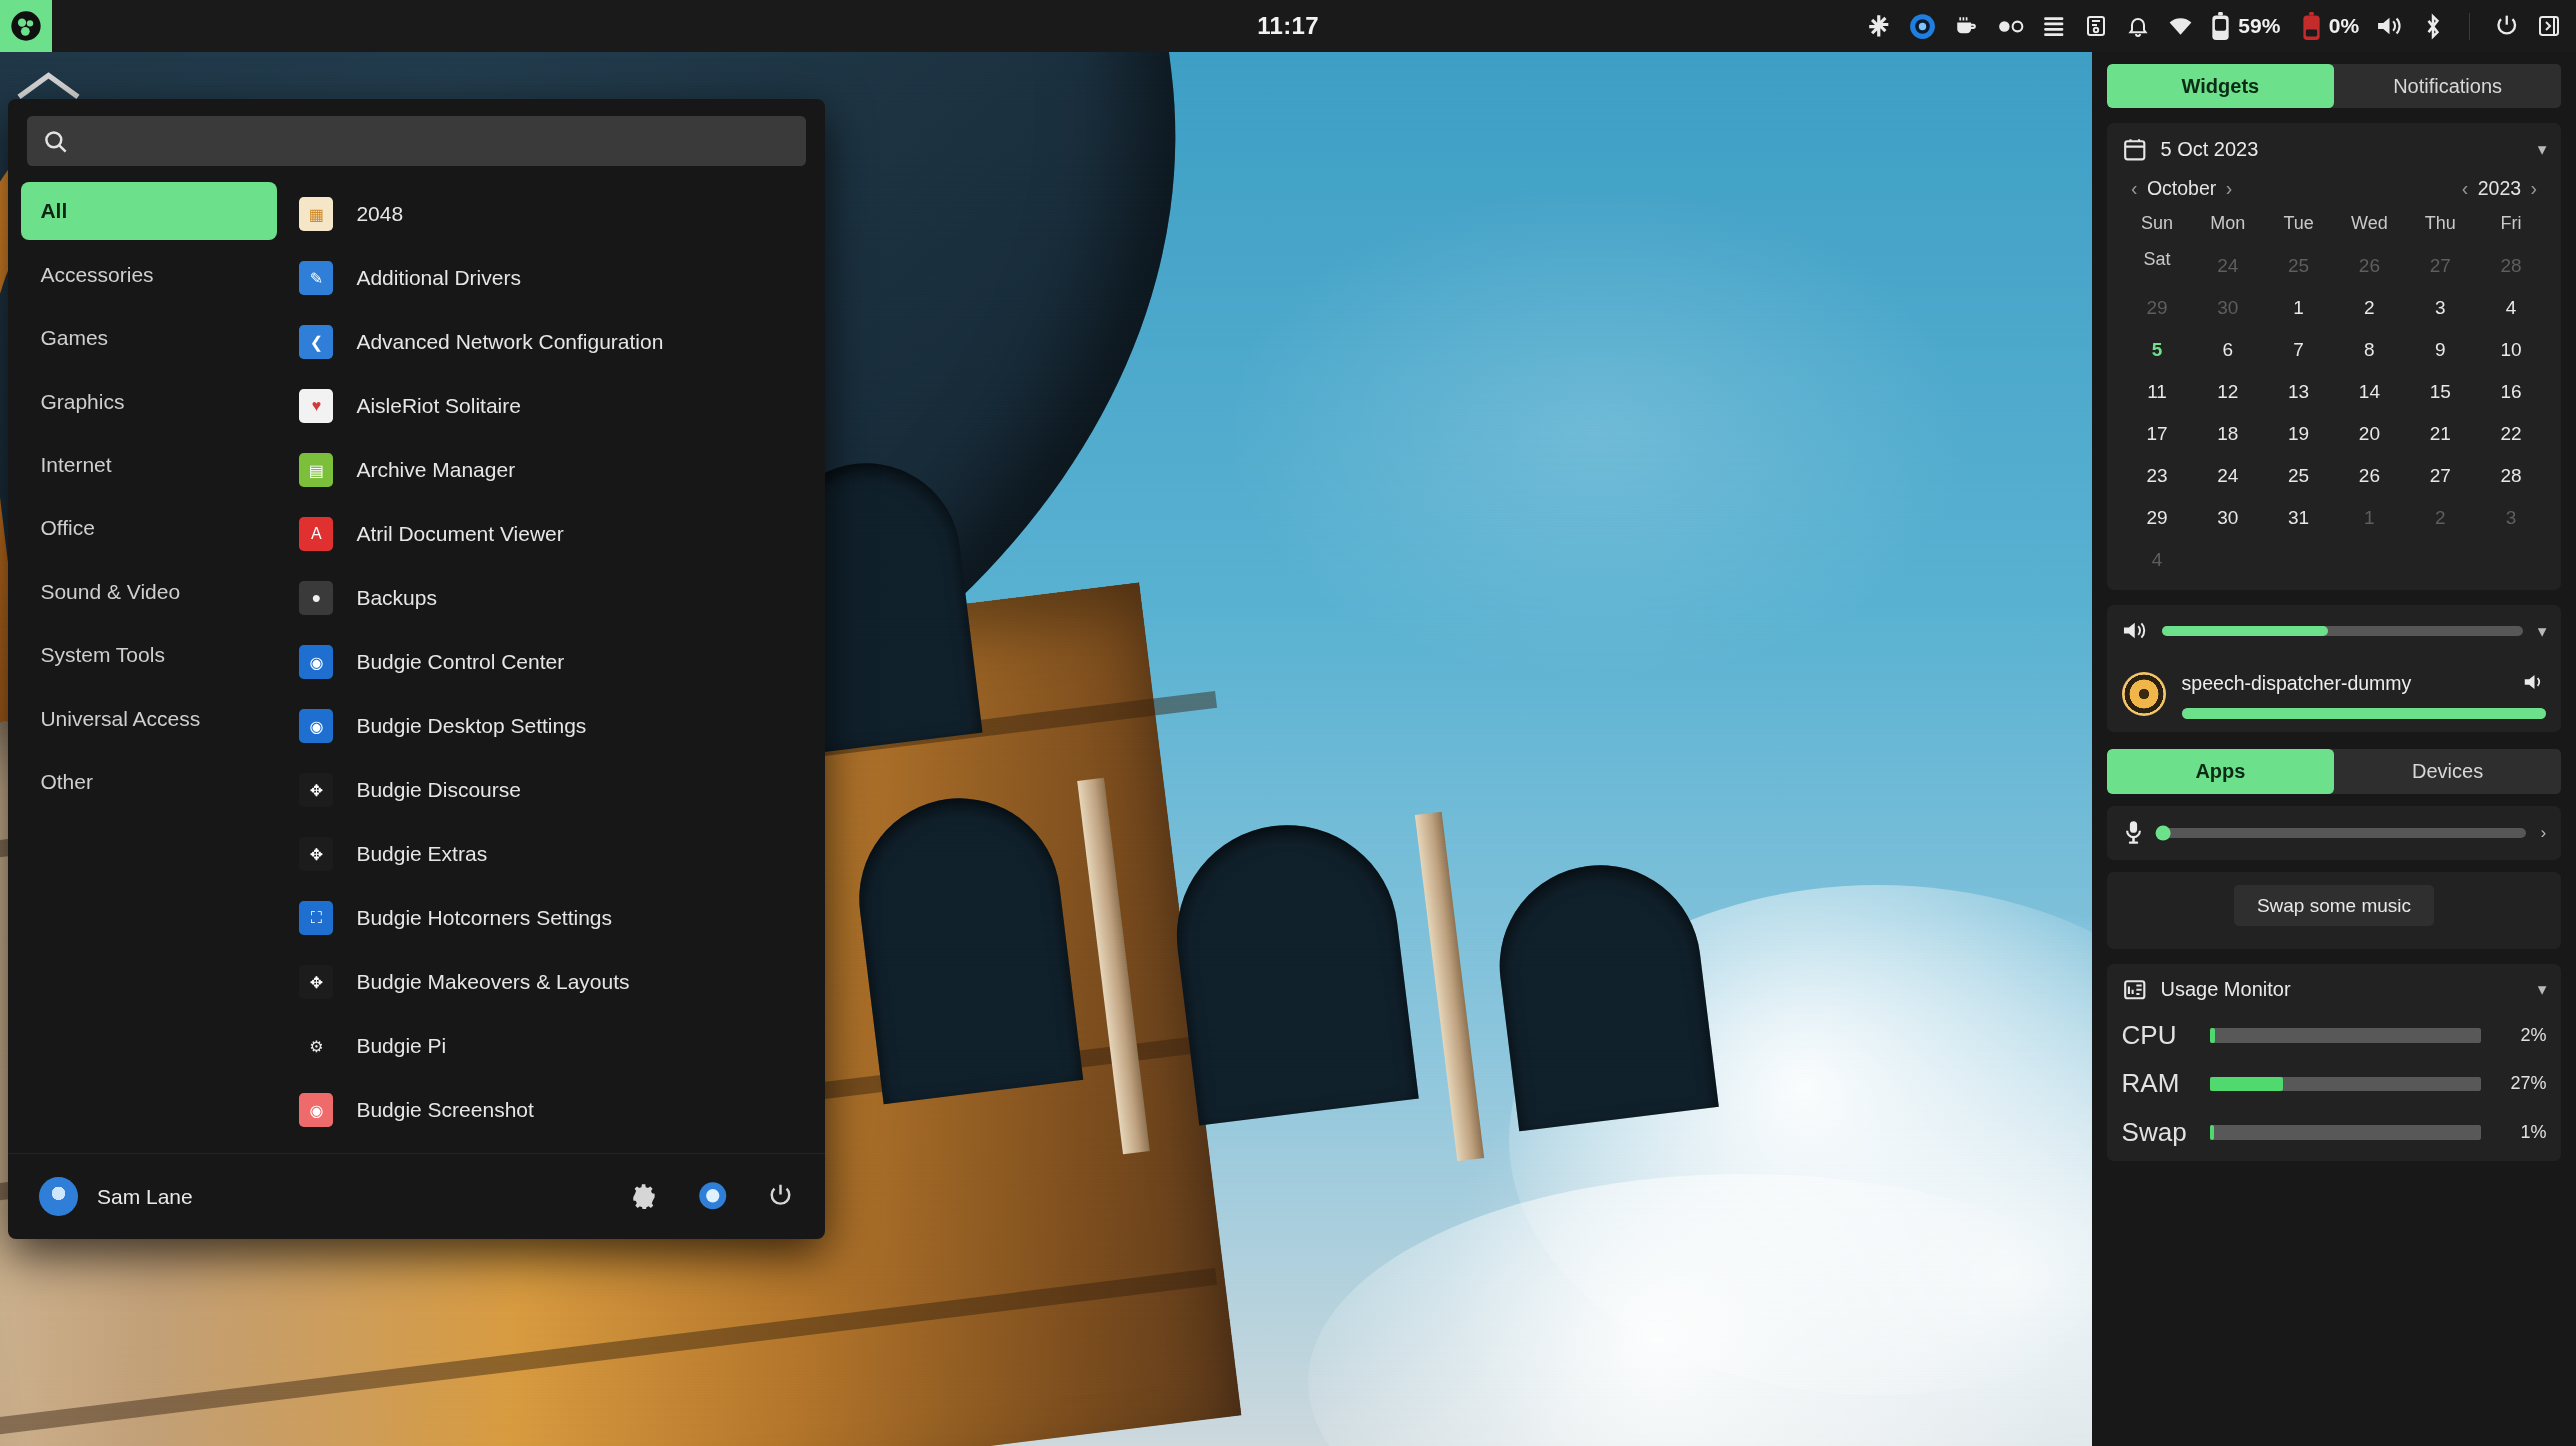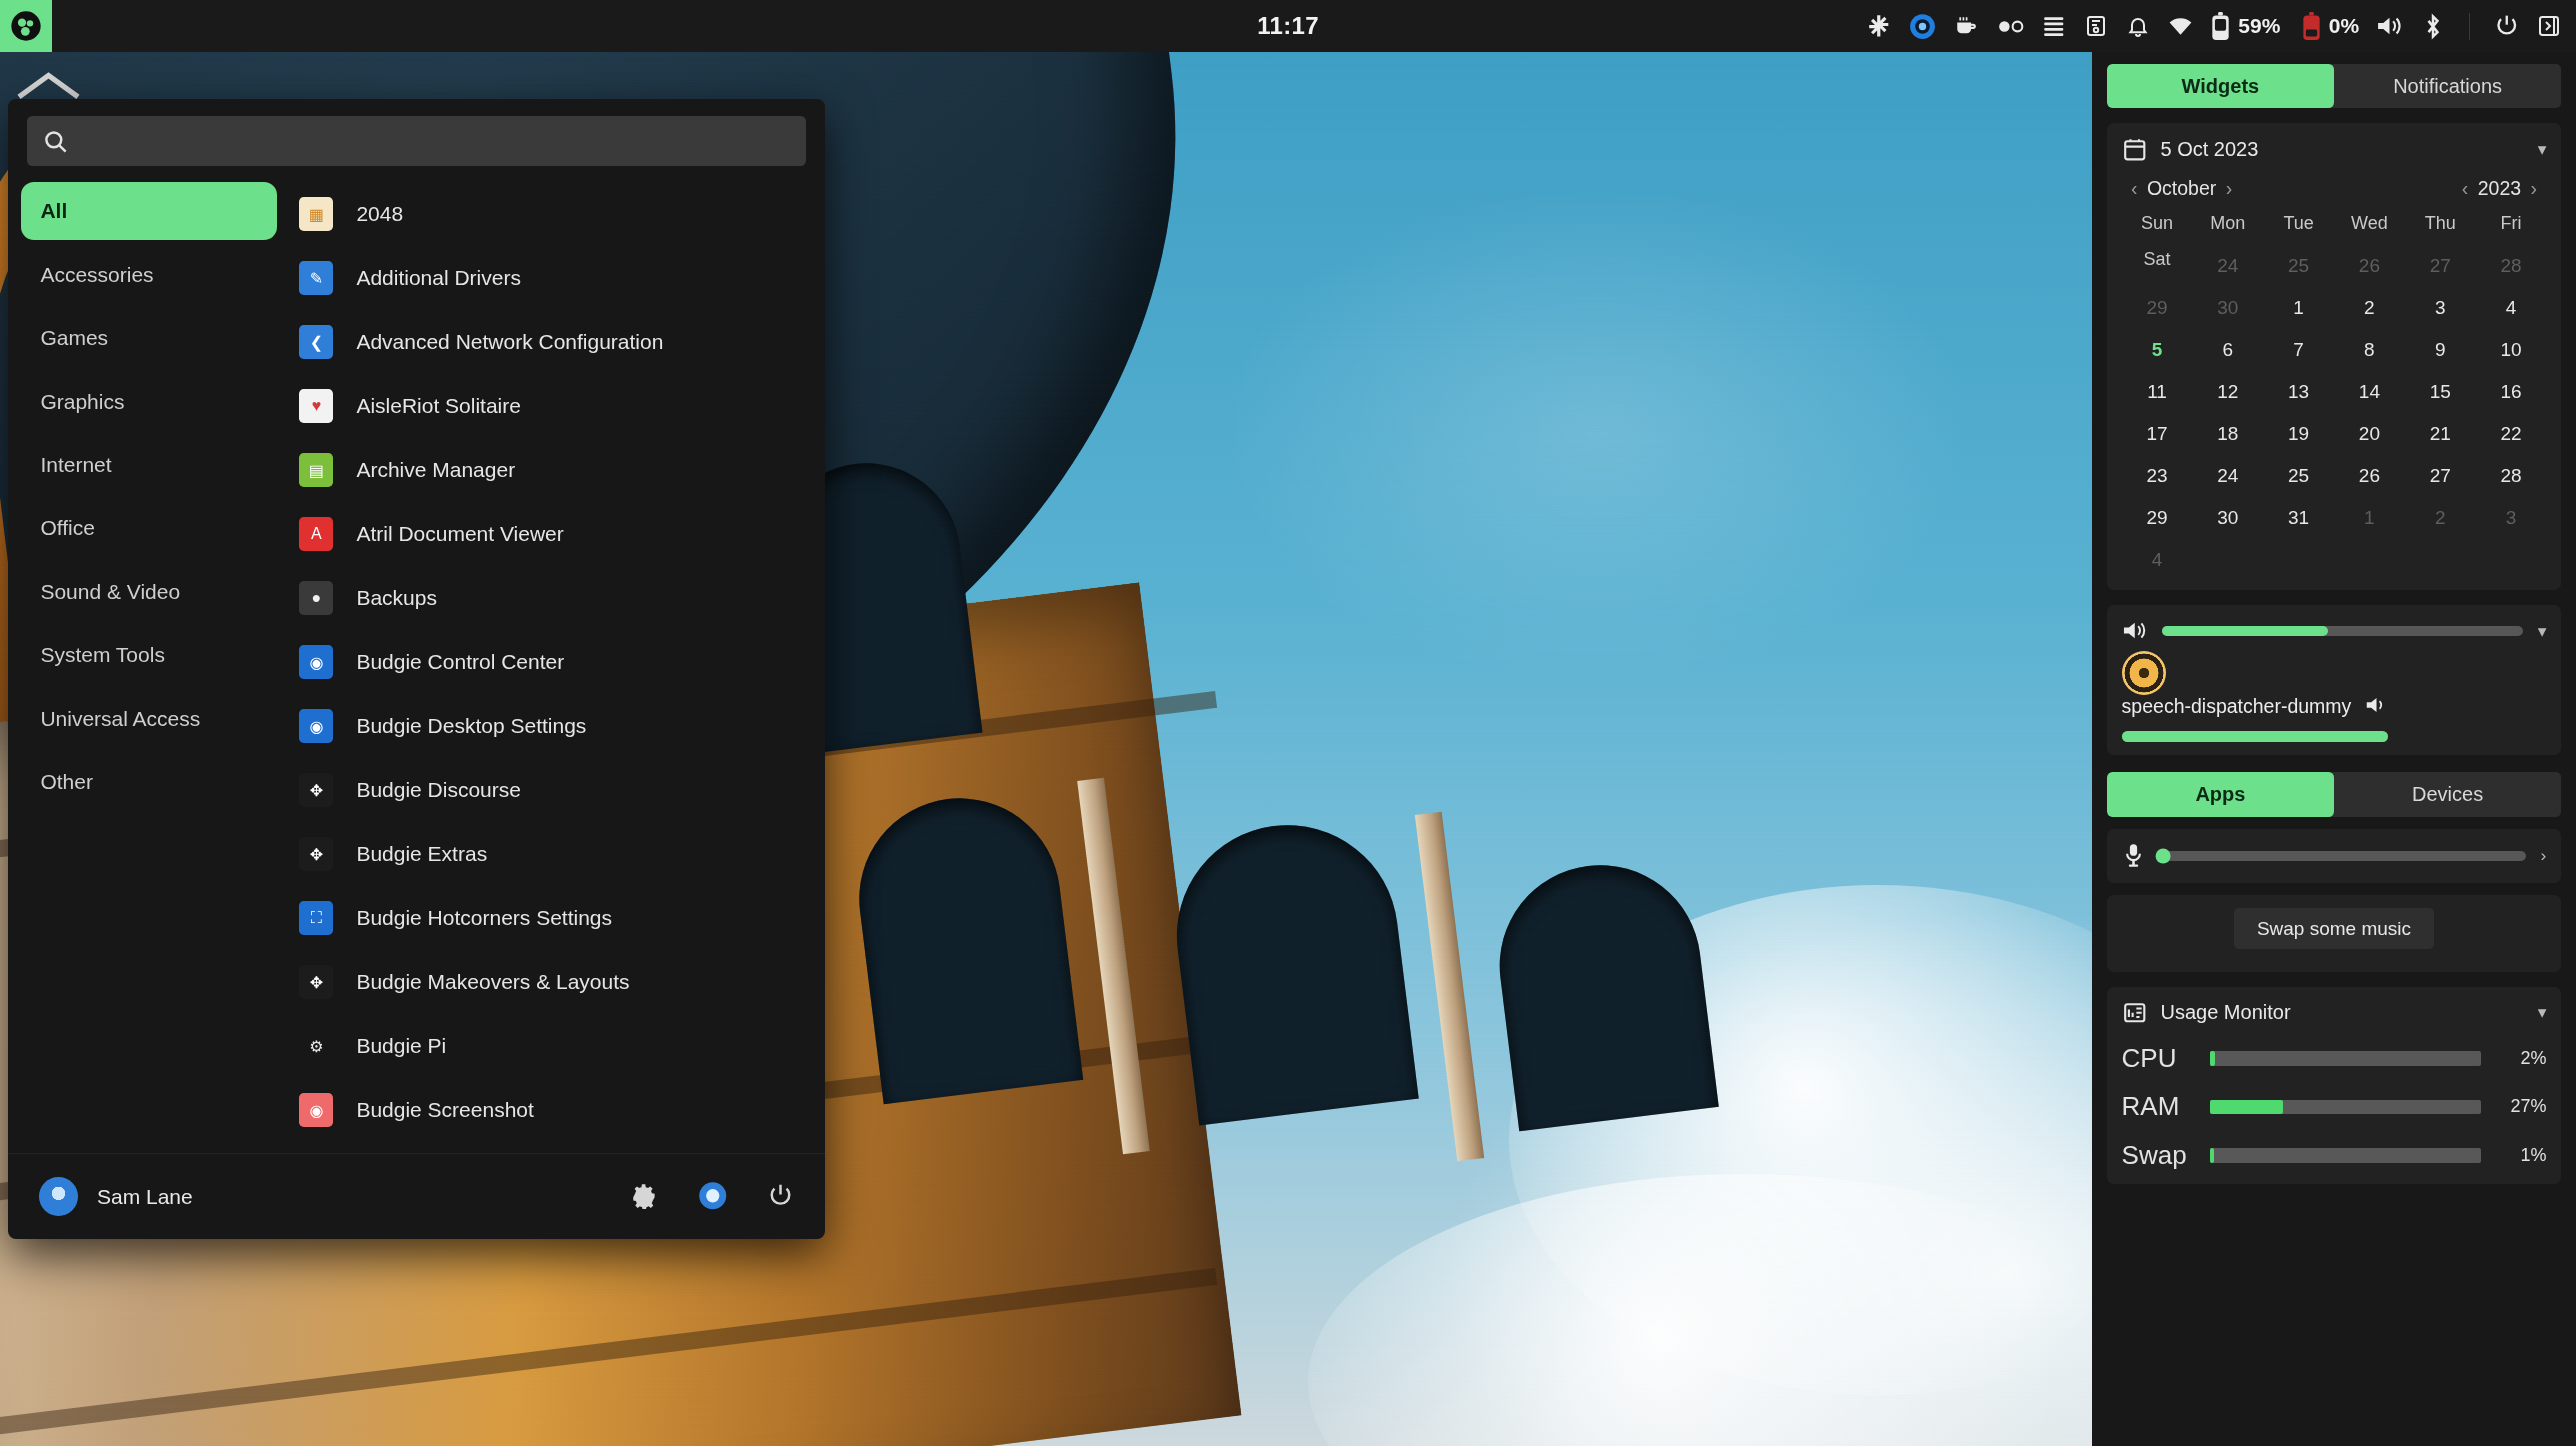--- a/index.html
+++ b/index.html
@@ -93,21 +93,21 @@
     display:flex; flex-direction:column; overflow:hidden;
   }
   #search-row { margin:17.4px 19px 6.7px 19px; height:50px; background:#3a3a3a;
     border-radius:5.4px; display:flex; align-items:center; padding:0 14.8px; }
   #search-input-fake { flex:1; height:29.5px; margin-left:23px;
     display:flex; align-items:center; color:#cfcfcf; font-size:20px; }
   #menu-body { flex:1; display:flex; overflow:hidden; }
   #categories { width:282px; padding:9.4px 13.4px 0 13.4px; }
   .cat {
     height:58px; display:flex; align-items:center; padding:16px 19px;
-    color:#cfcfcf; font-size:21px; border-radius:13px; margin-bottom:5.4px;
+    color:#cfcfcf; font-size:21px; border-radius:8px; margin-bottom:5.4px;
     white-space:nowrap;
   }
   .cat.active { background:#6ce08a; color:#0c2613; font-weight:bold; }
   #applist { flex:1; padding:9.4px 14.8px 0 0; overflow:hidden; }
   .app {
     height:64px; display:flex; align-items:center; gap:23px;
     color:#e6e6e6; font-size:21px; padding-left:9.4px; white-space:nowrap;
   }
   .app-ico { width:34px; height:34px; flex:0 0 auto; border-radius:4.7px;
     display:flex; align-items:center; justify-content:center;
@@ -138,21 +138,21 @@
     text-align:center; row-gap:8px; }
   .cal-grid .dow { color:#c9c9c9; font-size:18px; padding-bottom:6.7px; }
   .cal-grid .d { color:#e8e8e8; font-size:19px; padding:6px 0; }
   .cal-grid .d.out { color:#5e5e5e; }
   .cal-grid .d.today { color:#6ce08a; font-weight:bold; }
   .slider-row { display:flex; align-items:center; gap:14.8px; }
   .track { flex:1; height:10.7px; background:#575757; border-radius:6px; position:relative; }
   .fill { position:absolute; left:0; top:0; bottom:0; background:#6ce08a; border-radius:6px; }
   .knob { position:absolute; top:50%; transform:translate(-50%,-50%);
     width:14.8px; height:14.8px; border-radius:50%; background:#6ce08a; }
-  .stream-row { display:flex; align-items:flex-start; margin-top:7px;flex-direction:column; }
+  .stream-row { display:flex; align-items:flex-start; gap:16px; margin-top:28px; }
   .stream-ico { width:44px; height:44px; border-radius:50%; flex:0 0 auto;
     background:radial-gradient(circle at 50% 50%, #3a2a10 0 16%, #f0b64a 17% 46%, #2b2112 47% 62%, #f3c469 63% 100%); }
   .stream-name { color:#ededed; font-size:19.5px; }
   .empty-msg { color:#cdcdcd; font-size:19px; text-align:center; padding:19px 0 13.4px 0; }
   .pill-btn { display:block; margin:0 auto 9.4px auto; background:#2f2f2f; color:#e8e8e8;
     font-size:19px; padding:9.4px 23px; border-radius:4.7px; border:none; }
   .usage-row { display:flex; align-items:center; gap:13.4px; margin-top:17.4px; }
   .usage-lbl { color:#e2e2e2; font-size:26px; width:75px; }
   .usage-track { flex:1; height:14.8px; background:#585858; border-radius:2px; position:relative; }
   .usage-fill { position:absolute; left:0; top:0; bottom:0; background:#4fd96e; border-radius:2px; }

